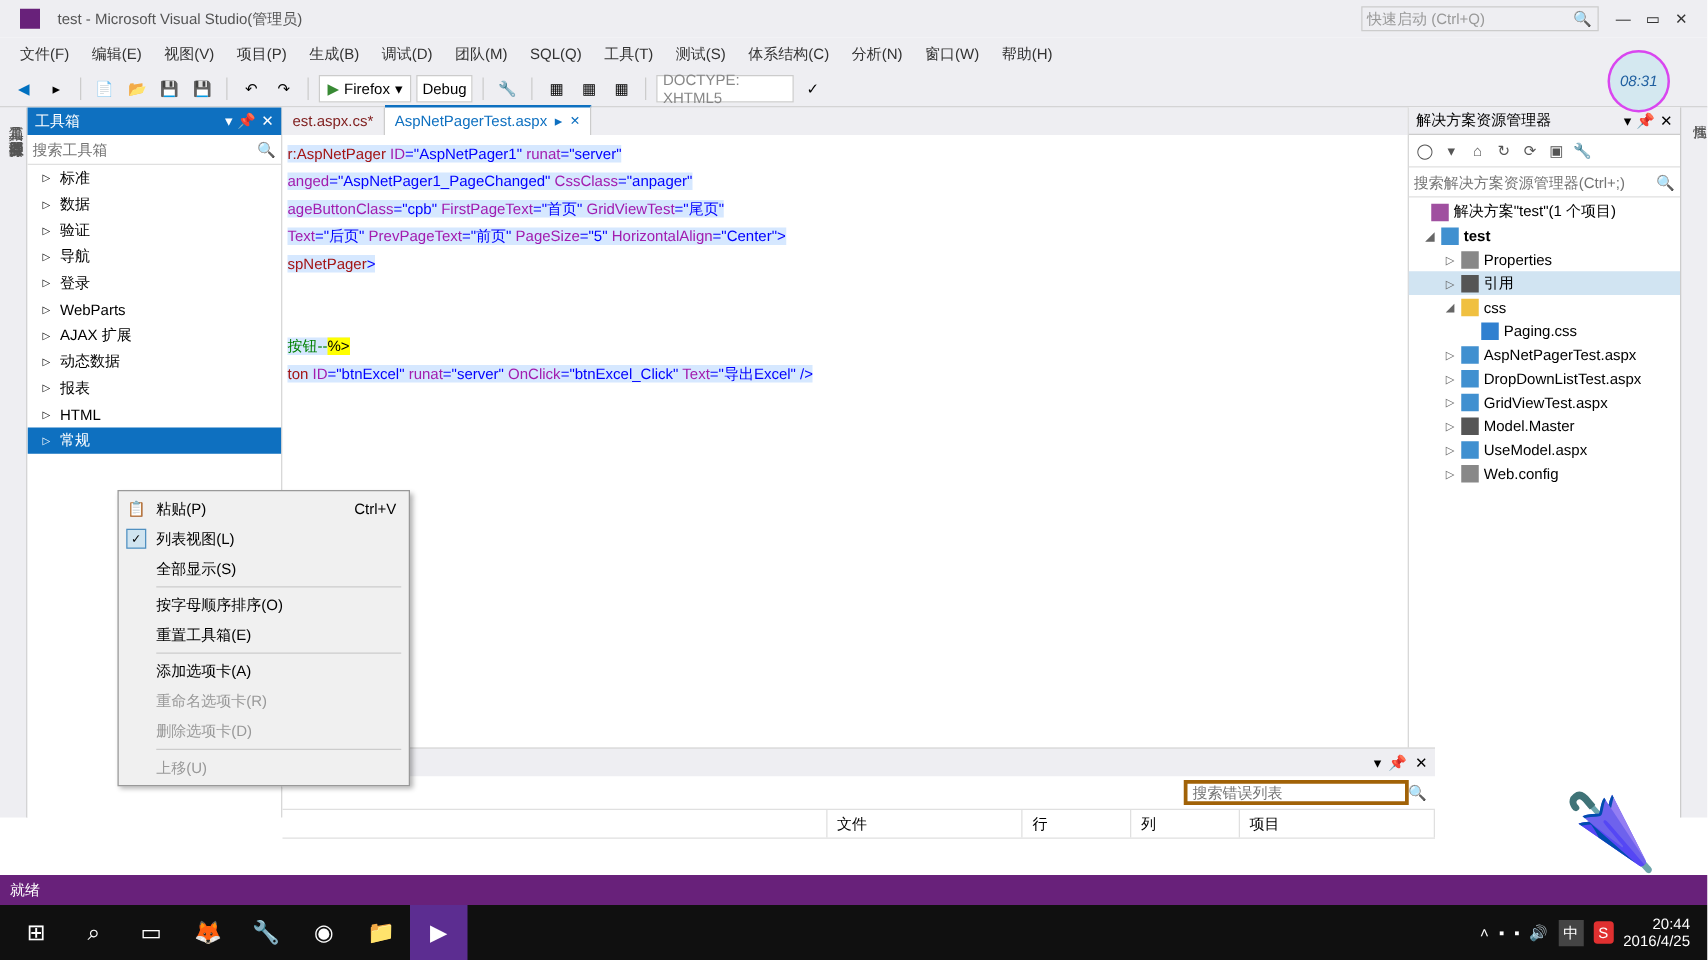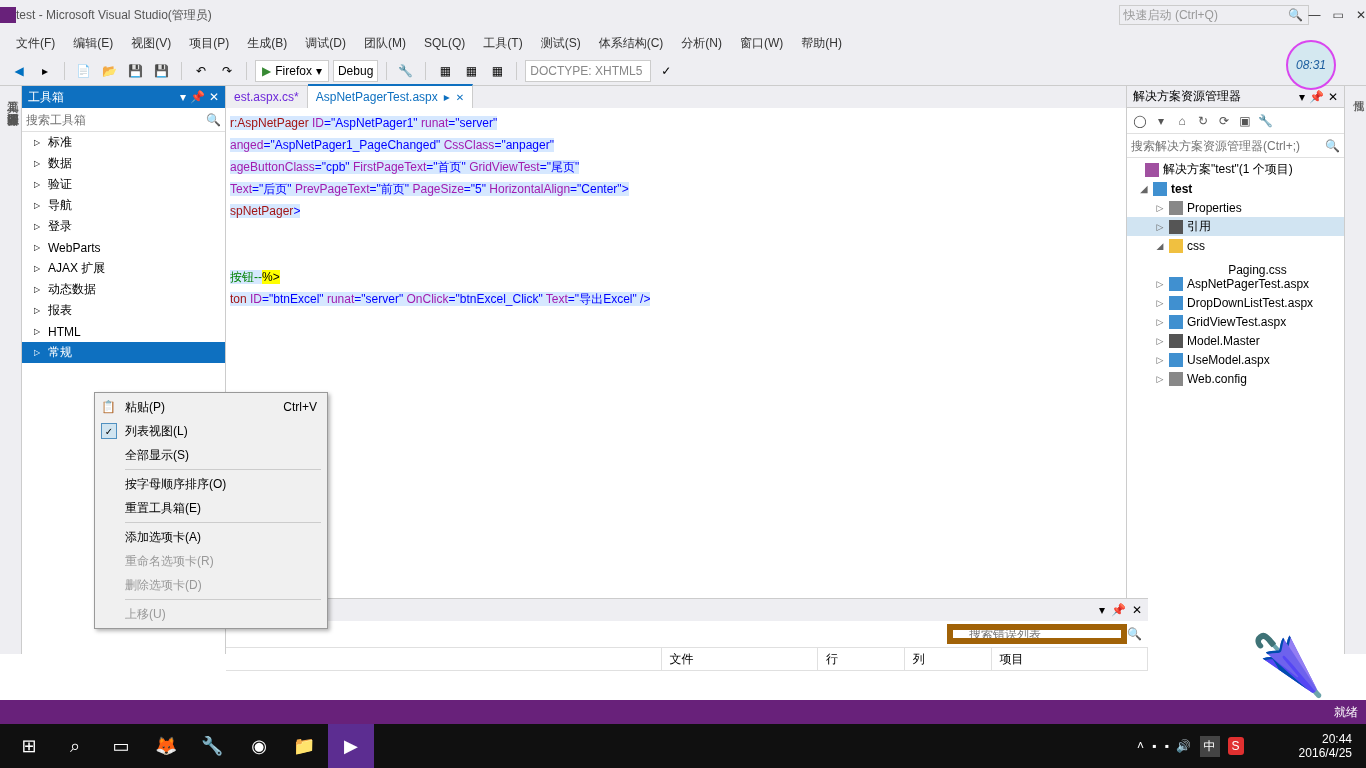--- a/index.html
+++ b/index.html
@@ -1,17 +1,17 @@
 <!DOCTYPE html>
 <html><head>
 <meta charset="utf-8">
 <style>
 * { margin: 0; padding: 0; box-sizing: border-box; font-family: "Microsoft YaHei", "Segoe UI", sans-serif; font-size: 12px; }
 body { width: 1366px; height: 768px; overflow: hidden; background: #fff; position: relative; }
-.titlebar { height: 30px; background: #eeeef2; display: flex; align-items: center; padding: 0 0; gap: 0; text-align: right; }
+.titlebar { height: 30px; background: #eeeef2; display: flex; align-items: center; padding: 0 16px; gap: 14px; text-align: right; }
 .titlebar .vs-icon { width: 16px; height: 16px; background: #68217a; display: inline-block; }
 .titlebar .title { color: #555; }
 .titlebar .quick-launch { margin-left: auto; width: 190px; height: 20px; border: 1px solid #ccc; padding: 0 4px; color: #999; display: flex; align-items: center; justify-content: space-between; }
 .titlebar .win-controls { display: flex; gap: 12px; color: #333; font-size: 14px; }
 .menubar { height: 26px; background: #eeeef2; display: flex; align-items: center; padding: 0 8px; gap: 2px; }
 .menubar .menu-item { padding: 3px 8px; color: #333; }
 .toolbar { height: 30px; background: #eeeef2; display: flex; align-items: center; padding: 0 8px; gap: 4px; border-bottom: 1px solid #ccc; position: relative; }
 .toolbar .btn { width: 22px; height: 22px; display: flex; align-items: center; justify-content: center; }
 .toolbar .sep { width: 1px; height: 18px; background: #ccc; margin: 0 4px; }
 .toolbar .run-btn { display: flex; align-items: center; gap: 4px; padding: 0 6px; height: 22px; border: 1px solid #ccc; background: #fff; }
@@ -23,21 +23,21 @@
 .toolbox-header { height: 22px; background: #0e70c0; color: #fff; display: flex; align-items: center; padding: 0 6px; justify-content: space-between; }
 .toolbox-header .controls { display: flex; gap: 4px; font-size: 10px; }
 .toolbox-search { height: 24px; border-bottom: 1px solid #e0e0e0; display: flex; align-items: center; padding: 0 4px; }
 .toolbox-search input { border: none; outline: none; flex: 1; color: #999; }
 .toolbox-list { flex: 1; overflow: hidden; }
 .toolbox-item { height: 21px; display: flex; align-items: center; padding-left: 12px; gap: 6px; }
 .toolbox-item.selected { background: #0e70c0; color: #fff; }
 .toolbox-item .arrow { width: 8px; font-size: 8px; }
 .editor-area { flex: 1; display: flex; flex-direction: column; position: relative; }
 .tabs { height: 22px; background: #eeeef2; display: flex; align-items: center; }
-.tab { height: 22px; padding: 0 8px; display: flex; align-items: center; gap: 6px; border-right: 1px solid #ccc; background: #eeeef2; color: #6d28d9; }
+.tab { height: 22px; padding: 0 8px; display: flex; align-items: center; gap: 6px; border-right: 1px solid #ccc; background: #eeeef2; color: #7f1d1d; }
 .tab.active { background: #fff; color: #0e70c0; border-top: 2px solid #0e70c0; height: 24px; margin-top: -2px; }
 .tab .x { font-size: 10px; }
 .tab.active .x { color: #0e70c0; }
 .code-area { flex: 1; background: #fff; padding: 4px 0; font-family: Consolas, monospace; font-size: 14px; line-height: 22px; overflow: hidden; position: relative; }
 .code-line { white-space: pre; padding-left: 4px; }
 .hl { background: #d6e8ff; }
 .c-tag { color: #a31515; }
 .c-attr { color: #a21caf; }
 .c-val { color: #0000ff; }
 .c-green { color: #008000; }
@@ -70,28 +70,28 @@
 .context-menu { position: absolute; left: 94px; top: 392px; width: 234px; background: #f0f0f0; border: 1px solid #999; box-shadow: 2px 2px 4px rgba(0,0,0,0.3); z-index: 100; padding: 2px; }
 .ctx-item { height: 24px; display: flex; align-items: center; padding: 0 8px 0 28px; position: relative; }
 .ctx-item.disabled { color: #999; }
 .ctx-item .shortcut { margin-left: auto; }
 .ctx-item .chk, .ctx-item .ci-ico { position: absolute; left: 4px; width: 16px; height: 16px; display: flex; align-items: center; justify-content: center; }
 .ctx-item .chk { border: 1px solid #5090c0; background: #d0e4f0; font-size: 10px; }
 .ctx-sep { height: 1px; background: #ccc; margin: 2px 4px 2px 28px; }
 .error-panel { position: absolute; left: 226px; right: 218px; top: 598px; height: 94px; background: #fff; border-top: 1px solid #ccc; }
 .err-header { height: 22px; background: #eeeef2; display: flex; align-items: center; justify-content: flex-end; padding: 0 6px; gap: 6px; }
 .err-search { height: 26px; display: flex; align-items: center; justify-content: flex-end; padding: 0 6px; }
-.err-search input { width: 180px; height: 20px; border: 6px solid #a16207; padding: 0 16px; color: #0f172a; }
+.err-search input { width: 180px; height: 20px; border: 3px solid #a16207; padding: 0 4px; color: #0f172a; }
 .err-cols { height: 24px; border-top: 1px solid #e0e0e0; border-bottom: 1px solid #e0e0e0; display: flex; }
 .err-cols .col { flex: 1; padding: 3px 8px; border-right: 1px solid #e0e0e0; }
-.statusbar { position: absolute; bottom: 44px; left: 0; right: 0; height: 24px; background: #68217a; color: #fff; display: flex; align-items: center; padding: 0 8px; justify-content: flex-end; }
+.statusbar { position: absolute; bottom: 44px; left: 0; right: 0; height: 24px; background: #68217a; color: #fff; display: flex; align-items: center; padding: 0 8px; }
 .taskbar { position: absolute; bottom: 0; left: 0; right: 0; height: 44px; background: #101010; display: flex; align-items: center; padding: 0 6px; }
 .taskbar .tb-item { width: 46px; height: 44px; display: flex; align-items: center; justify-content: center; color: #fff; font-size: 18px; }
 .taskbar .tb-right { margin-left: auto; display: flex; align-items: center; color: #fff; gap: 8px; }
-.taskbar .clock { text-align: right; line-height: 14px; font-size: 11px; padding-right: 8px; margin-left: 47px; }
+.taskbar .clock { text-align: right; line-height: 14px; font-size: 11px; padding-right: 8px; }
 .cartoon { position: absolute; right: 0; bottom: 38px; width: 155px; height: 130px; pointer-events: none; display: flex; align-items: center; justify-content: center; font-size: 60px; }
 </style>
 </head>
 <body>
 
 <div class="titlebar">
   <span class="vs-icon"></span>
   <span class="title">test - Microsoft Visual Studio(管理员)</span>
   <div class="quick-launch">
     <span>快速启动 (Ctrl+Q)</span>
@@ -139,21 +139,21 @@
     <span>▾</span>
   </div>
   <div class="combo">Debug</div>
   <div class="sep"></div>
   <div class="btn">🔧</div>
   <div class="sep"></div>
   <div class="btn">▦</div>
   <div class="btn">▦</div>
   <div class="btn">▦</div>
   <div class="sep"></div>
-  <div class="combo" style="width:126px;color:#888;">DOCTYPE: XHTML5</div>
+  <div class="combo" style="width:110px;color:#888;">DOCTYPE: XHTML5</div>
   <div class="btn">✓</div>
 </div>
 
 <div class="clock-widget">08:31</div>
 
 <div class="main-area">
   <div class="vtab">
     <span>工具箱</span>&nbsp;<span>服务器资源管理器</span>
   </div>
 
@@ -289,21 +289,21 @@
         <div class="tree-item selected" style="padding-left:28px;">
           <span class="exp">▷</span>
           <span class="ico ico-ref"></span>
           <span>引用</span>
         </div>
         <div class="tree-item" style="padding-left:28px;">
           <span class="exp">◢</span>
           <span class="ico ico-folder"></span>
           <span>css</span>
         </div>
-        <div class="tree-item" style="padding-left:44px;flex-direction:column;">
+        <div class="tree-item" style="padding-left:44px;">
           <span class="exp"></span>
           <span class="ico ico-css"></span>
           <span>Paging.css</span>
         </div>
         <div class="tree-item" style="padding-left:28px;">
           <span class="exp">▷</span>
           <span class="ico ico-aspx"></span>
           <span>AspNetPagerTest.aspx</span>
         </div>
         <div class="tree-item" style="padding-left:28px;">

